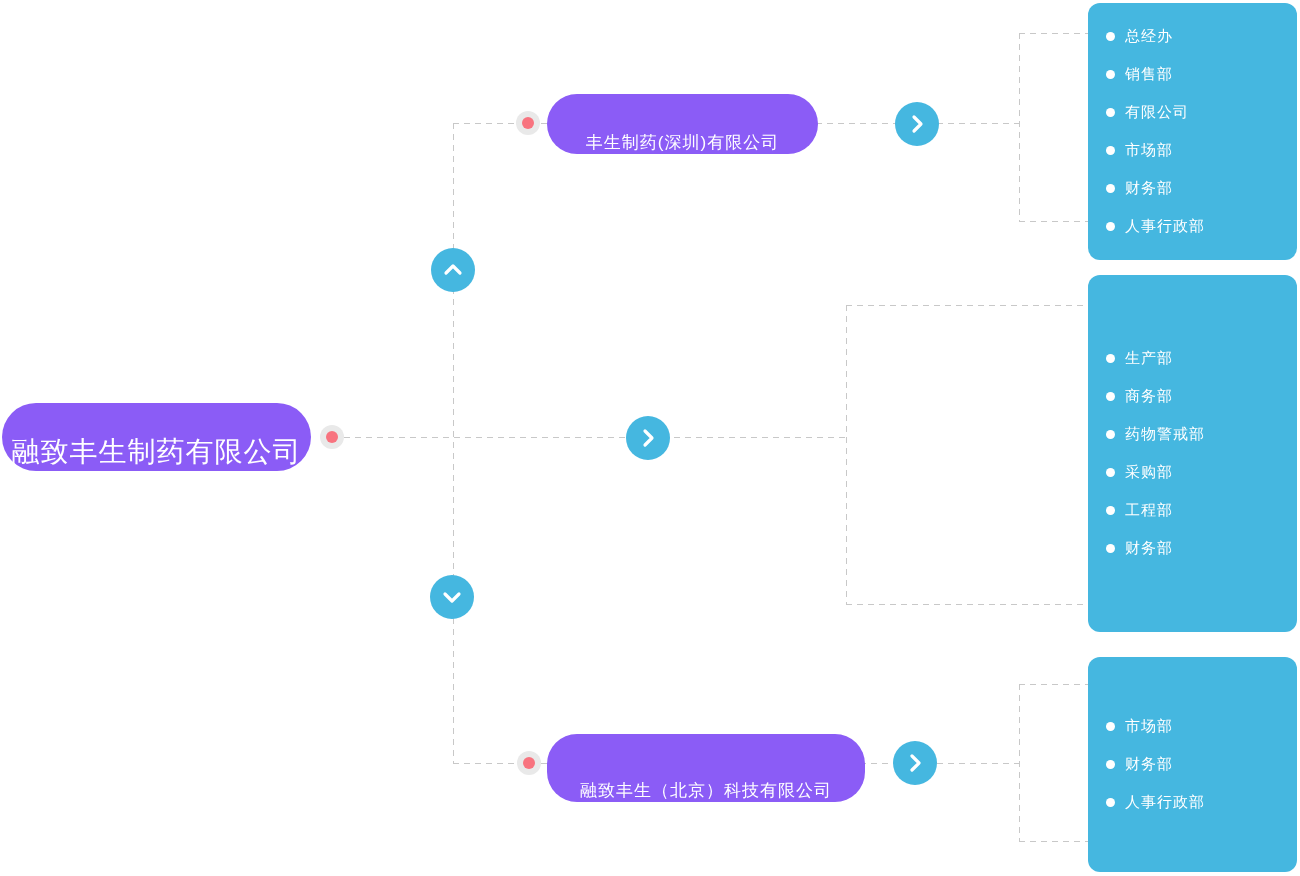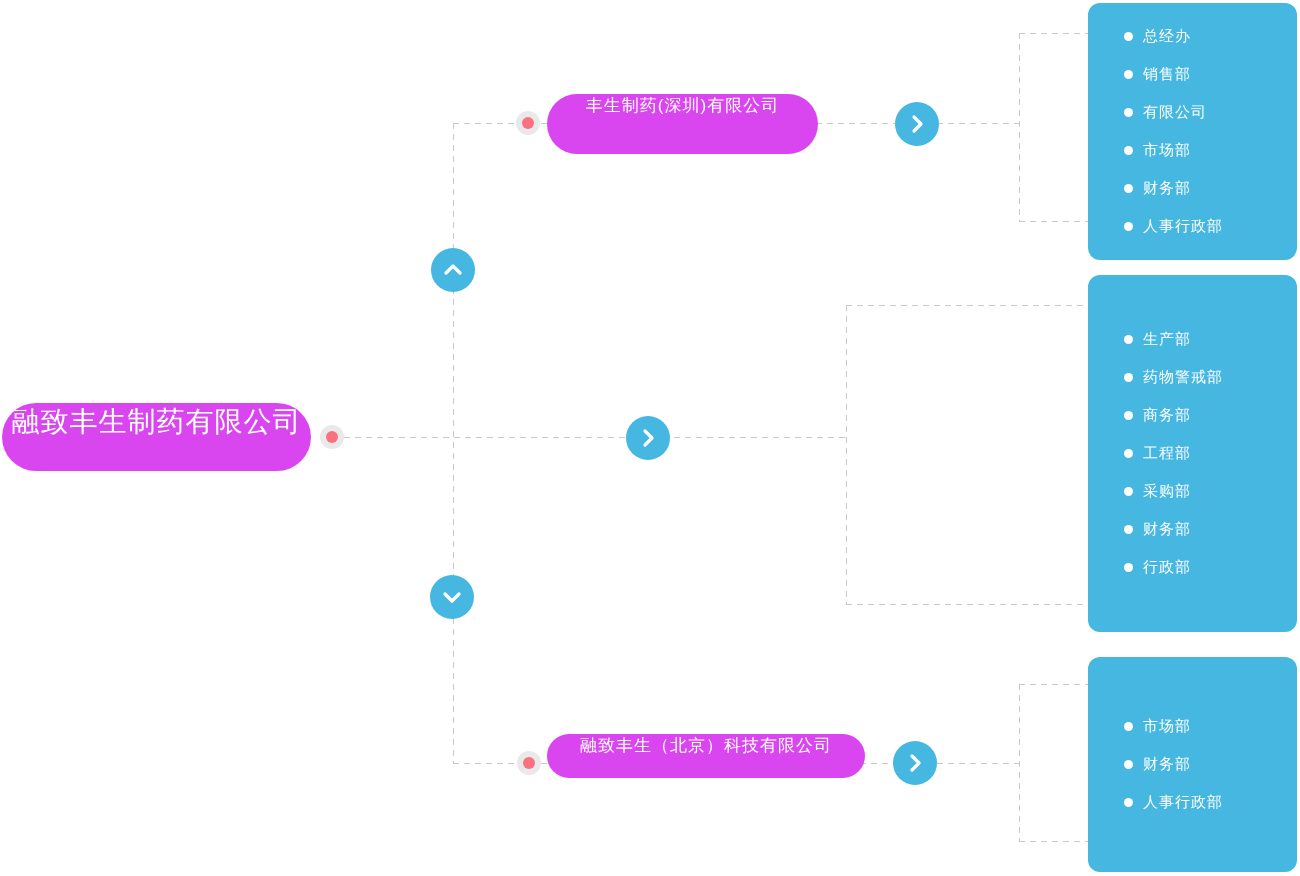--- a/index.html
+++ b/index.html
@@ -22,42 +22,42 @@
 
   
   .dot {
     position: absolute; width: 24px; height: 24px; border-radius: 50%;
     background: #e9e9e9; z-index: 2; display: flex; align-items: center; justify-content: center;
   }
   .dot::after { content: ""; width: 12px; height: 12px; border-radius: 50%; background: #f8737f; display: block; }
 
   
   .node {
-    position: absolute; background: #d946ef; color: #ffffff;
-    display: flex; align-items: flex-start; justify-content: center;
+    position: absolute; background: #8b5cf6; color: #ffffff;
+    display: flex; align-items: flex-end; justify-content: center;
     z-index: 2; cursor: pointer; letter-spacing: 1px;
   }
   .node-root { left: 2px; top: 403px; width: 309px; height: 68px; border-radius: 34px; font-size: 28px; }
   .node-shenzhen { left: 547px; top: 94px; width: 271px; height: 60px; border-radius: 30px; font-size: 17px; }
-  .node-beijing { left: 547px; top: 734px; width: 318px; height: 44px; border-radius: 30px; font-size: 17px; }
+  .node-beijing { left: 547px; top: 734px; width: 318px; height: 68px; border-radius: 30px; font-size: 17px; }
 
   
   .cbtn {
     position: absolute; width: 44px; height: 44px; border-radius: 50%;
     background: #45b7e0; border: none; z-index: 3; cursor: pointer;
     display: flex; align-items: center; justify-content: center; padding: 0;
   }
   .cbtn svg { display: block; }
 
   
   .panel {
     position: absolute; left: 1088px; width: 209px; background: #45b7e0;
     border-radius: 12px; z-index: 2;
     display: flex; flex-direction: column; justify-content: center;
-    padding-left: 36px;
+    padding-left: 18px;
   }
   .panel-top { top: 3px; height: 257px; }
   .panel-mid { top: 275px; height: 357px; }
   .panel-bottom { top: 657px; height: 215px; }
   .dept {
     height: 38px; display: flex; align-items: center;
     color: #ffffff; font-size: 15px; letter-spacing: 1px; cursor: pointer;
   }
   .bullet {
     width: 9px; height: 9px; border-radius: 50%; background: #ffffff;
@@ -173,47 +173,43 @@
 
 
       <div class="dept">
         <span class="bullet"></span>
         <span>生产部</span>
       </div>
 
 
       <div class="dept">
         <span class="bullet"></span>
+        <span>商务部</span>
+      </div>
+
+      <div class="dept">
+        <span class="bullet"></span>
         <span>药物警戒部</span>
       </div>
 
       <div class="dept">
         <span class="bullet"></span>
-        <span>商务部</span>
+        <span>采购部</span>
       </div>
 
       <div class="dept">
         <span class="bullet"></span>
         <span>工程部</span>
       </div>
 
       <div class="dept">
         <span class="bullet"></span>
-        <span>采购部</span>
-      </div>
-
-      <div class="dept">
-        <span class="bullet"></span>
         <span>财务部</span>
       </div>
 
-      <div class="dept">
-        <span class="bullet"></span>
-        <span>行政部</span>
-      </div>
     </div>
 
   <div class="panel panel-bottom">
 
       <div class="dept">
         <span class="bullet"></span>
         <span>市场部</span>
       </div>
 
       <div class="dept">

